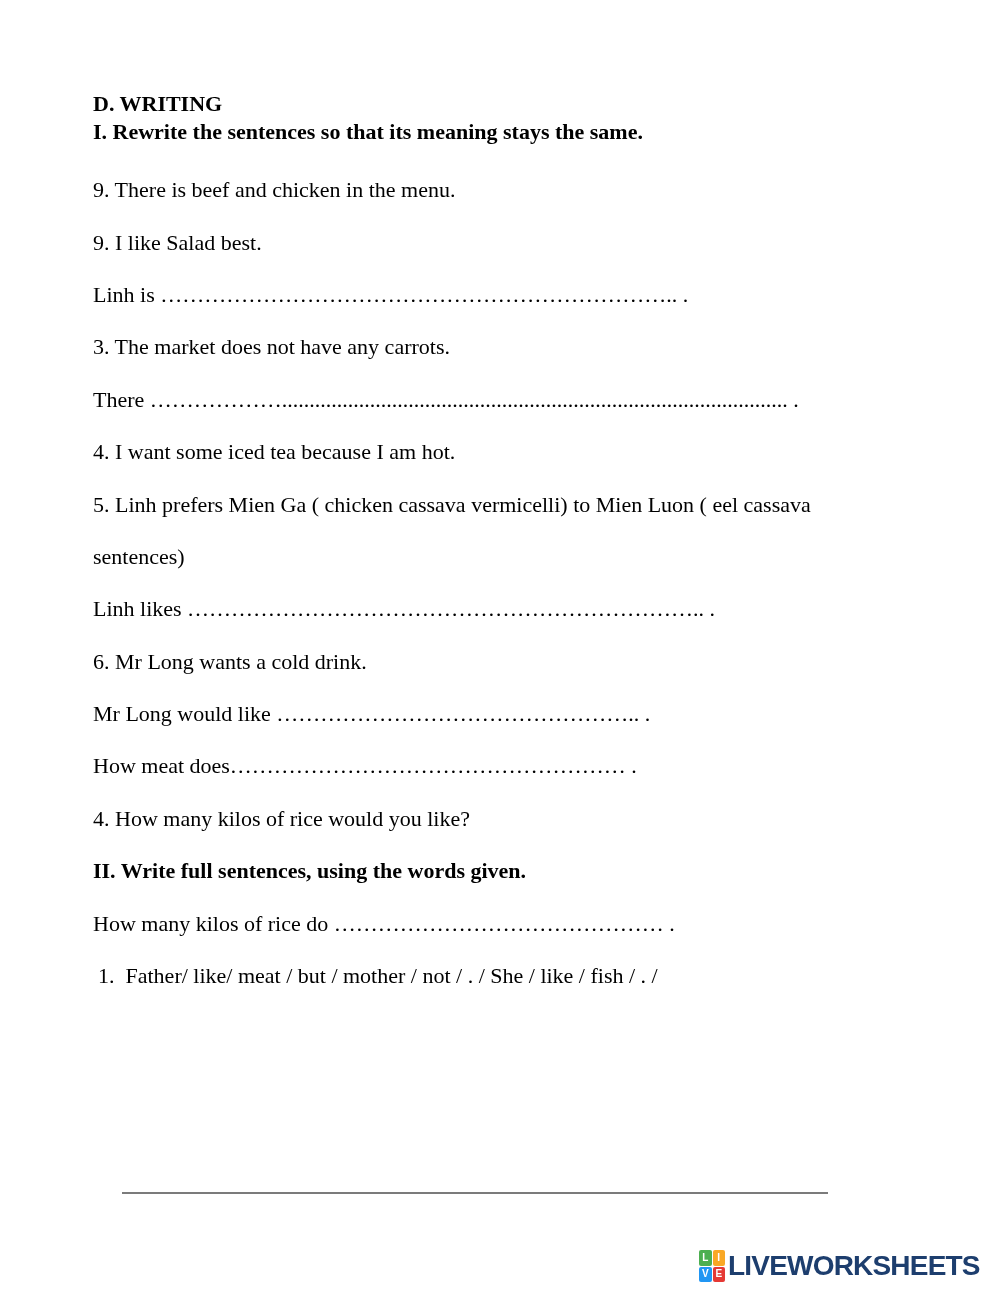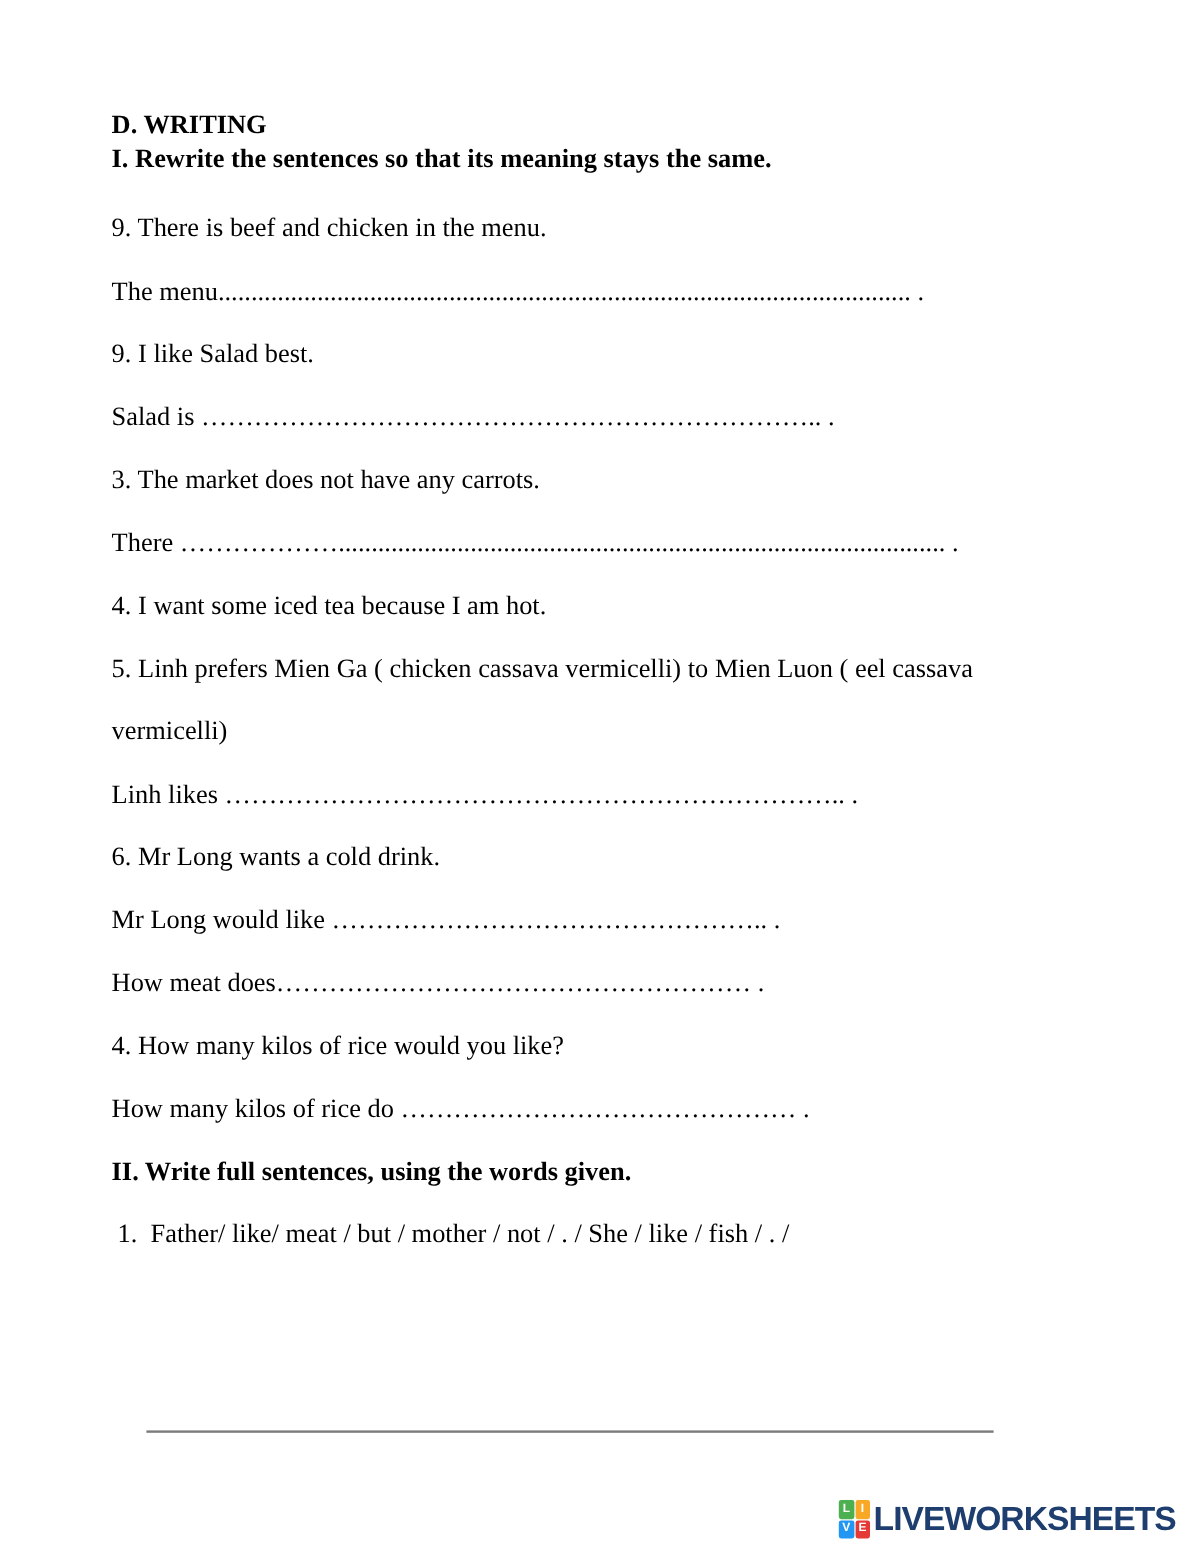--- a/index.html
+++ b/index.html
@@ -80,43 +80,42 @@
 
   <div class="content">
 
     <div class="heading-block">
       <div class="heading-line">D. WRITING</div>
       <div class="heading-line">I. Rewrite the sentences so that its meaning stays the same.</div>
     </div>
 
     <div class="lines">
       <div class="line">9. There is beef and chicken in the menu.</div>
-      <div class="line">The menu......................................................................................................... .</div>
 
       <div class="line">9. I like Salad best.</div>
-      <div class="line">Salad is …………………………………………………………….. .</div>
+      <div class="line">Linh is …………………………………………………………….. .</div>
 
       <div class="line">3. The market does not have any carrots.</div>
       <div class="line">There ………………............................................................................................ .</div>
 
       <div class="line">4. I want some iced tea because I am hot.</div>
 
       <div class="line">5. Linh prefers Mien Ga ( chicken cassava vermicelli) to Mien Luon ( eel cassava</div>
-      <div class="line">vermicelli)</div>
+      <div class="line">sentences)</div>
       <div class="line">Linh likes …………………………………………………………….. .</div>
 
       <div class="line">6. Mr Long wants a cold drink.</div>
       <div class="line">Mr Long would like ………………………………………….. .</div>
 
       <div class="line">How meat does……………………………………………… .</div>
 
       <div class="line">4. How many kilos of rice would you like?</div>
+      <div class="line bold">II. Write full sentences, using the words given.</div>
+
       <div class="line">How many kilos of rice do ……………………………………… .</div>
-
-      <div class="line bold">II. Write full sentences, using the words given.</div>
       <div class="line task2-item">1.  Father/ like/ meat / but / mother / not / . / She / like / fish / . /</div>
     </div>
   </div>
 
   <div class="answer-underline"></div>
 
   <div class="logo">
     <div class="logo-icon">
       <div class="logo-tile" style="background: rgb(76, 175, 80);">L</div>
       <div class="logo-tile" style="background: rgb(249, 168, 37);">I</div>

